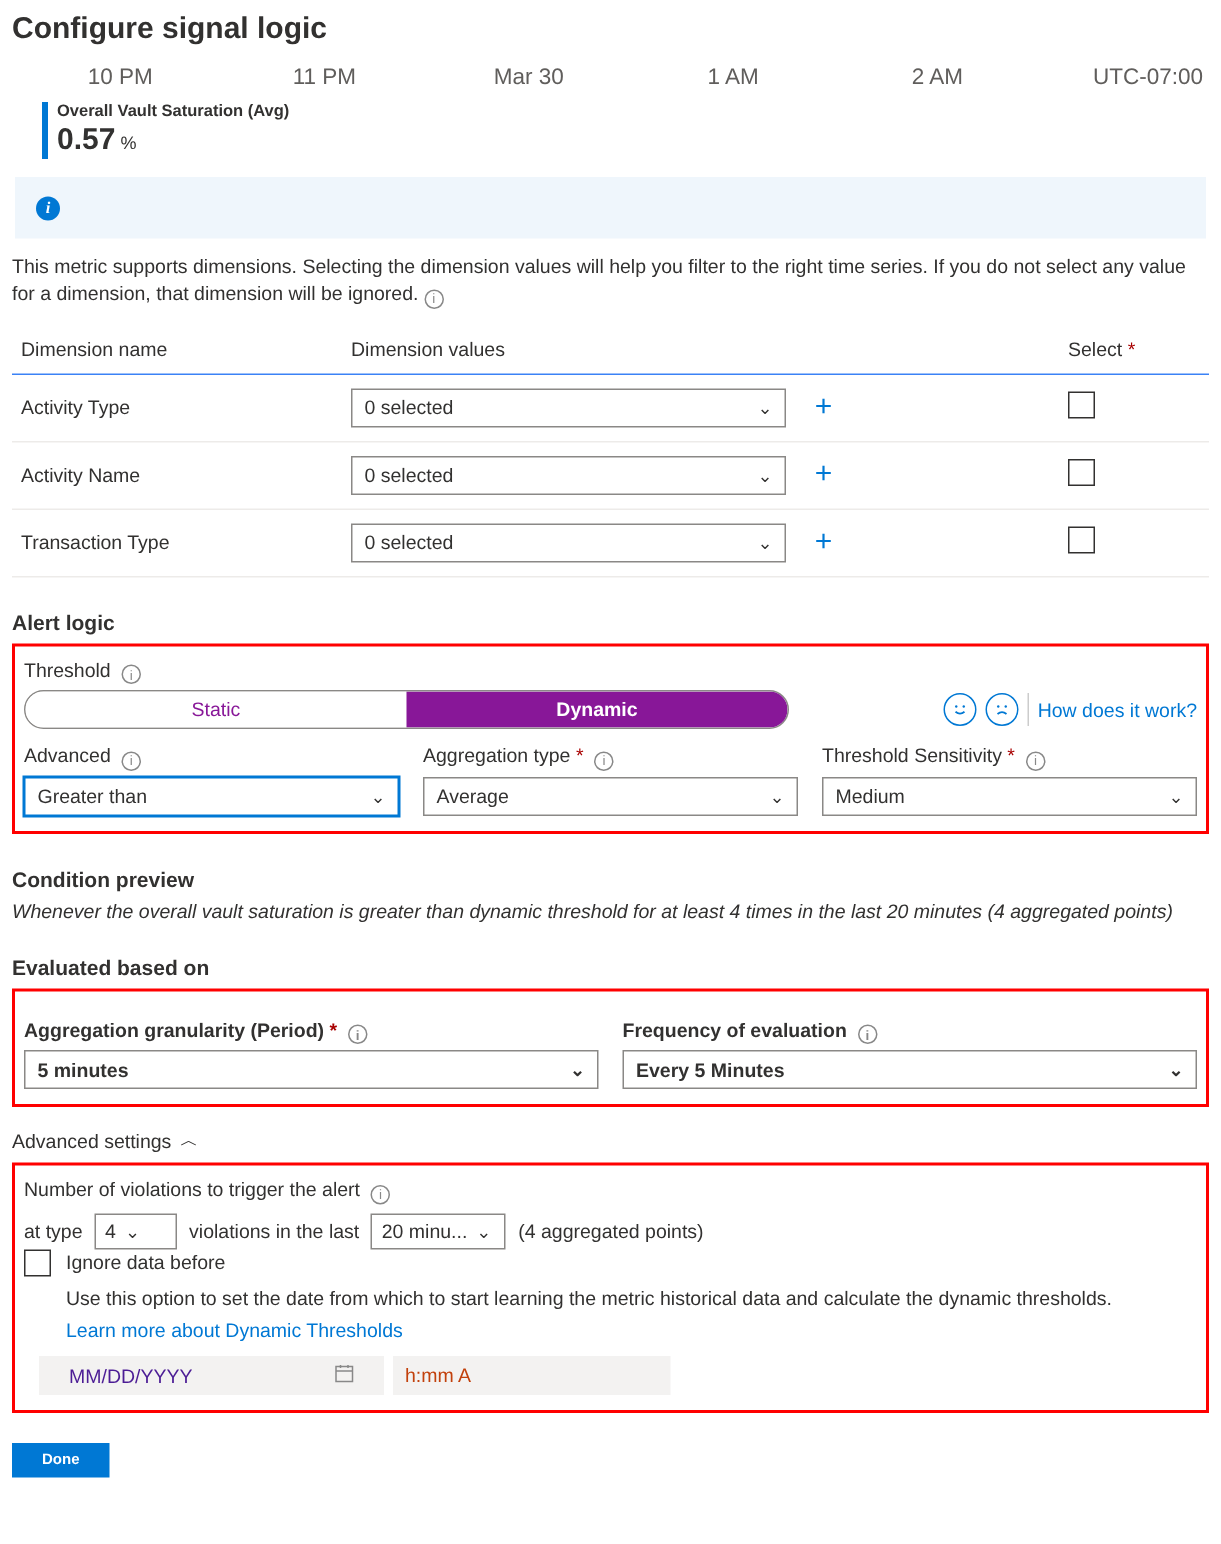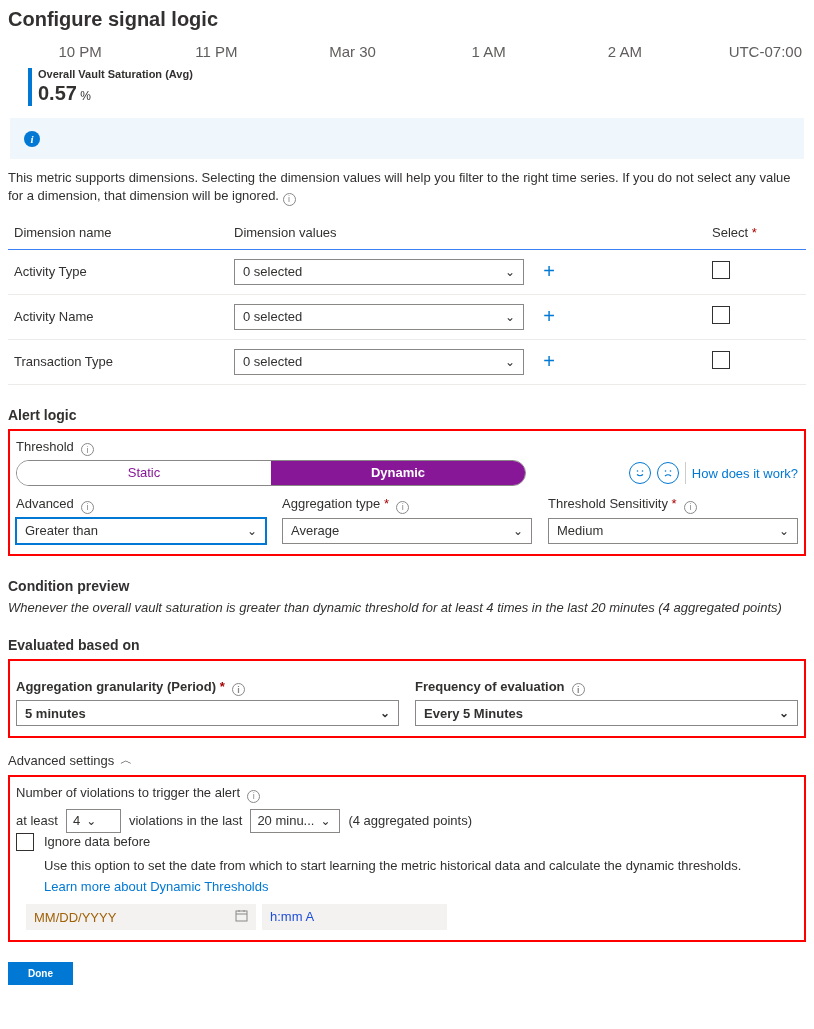--- a/index.html
+++ b/index.html
@@ -45,22 +45,22 @@
   .dropdown.focused { border: 1px solid #0078d4; outline: 1px solid #0078d4; }
   .preview { font-style: italic; font-size: 13px; margin-top: 6px; }
   .two-col { display: flex; gap: 16px; margin-top: 10px; font-weight: bold; }
   .adv-title { font-size: 13px; margin-top: 14px; cursor: pointer; display: flex; align-items: center; gap: 6px; }
   .chev-up { font-size: 12px; }
   .inline-row { display: flex; align-items: center; gap: 8px; flex-wrap: wrap; margin-top: 6px; font-size: 13px; }
   .small-dd { border: 1px solid #8a8886; padding: 3px 6px; display: flex; gap: 6px; align-items: center; background: #fff; cursor: pointer; height: 24px; }
   .ignore-row { display: flex; align-items: center; gap: 10px; }
   .ignore-desc { font-size: 13px; margin-left: 28px; margin-top: 6px; line-height: 1.4; }
   .date-inputs { display: flex; gap: 6px; margin-left: 10px; margin-top: 10px; }
-  .date-field { background: #f3f2f1; padding: 5px 8px; width: 230px; display: flex; justify-content: space-between; align-items: center; color: #a16207; height: 26px; }
-  .time-field { background: #f3f2f1; padding: 5px 8px; width: 185px; color: #1d4ed8; height: 26px; }
+  .date-field { background: #f3f2f1; padding: 5px 20px; width: 230px; display: flex; justify-content: space-between; align-items: center; color: #4c1d95; height: 26px; }
+  .time-field { background: #f3f2f1; padding: 5px 8px; width: 185px; color: #c2410c; height: 26px; }
   .done-btn { background: #0078d4; color: #fff; border: none; padding: 6px 20px; font-size: 10px; font-weight: 600; cursor: pointer; margin-top: 20px; }
 </style>
 </head>
 <body>
 
 
 
 <div class="page-title">Configure signal logic</div>
 
 <div class="time-axis">
@@ -241,21 +241,21 @@
   <span>Advanced settings</span>
   <span class="chev-up">︿</span>
 </div>
 
 <div class="red-box">
   <span class="form-label">
     <span>Number of violations to trigger the alert</span>&nbsp;
     <span class="info-circle">i</span>
   </span>
   <div class="inline-row">
-    <span>at least</span>
+    <span>at type</span>
     <div class="small-dd" style="width:55px;">
       <span>4</span>
       <span class="chev">⌄</span>
     </div>
     <span>violations in the last</span>
     <div class="small-dd" style="width:90px;">
       <span>20 minu...</span>
       <span class="chev">⌄</span>
     </div>
     <span>(4 aggregated points)</span>

